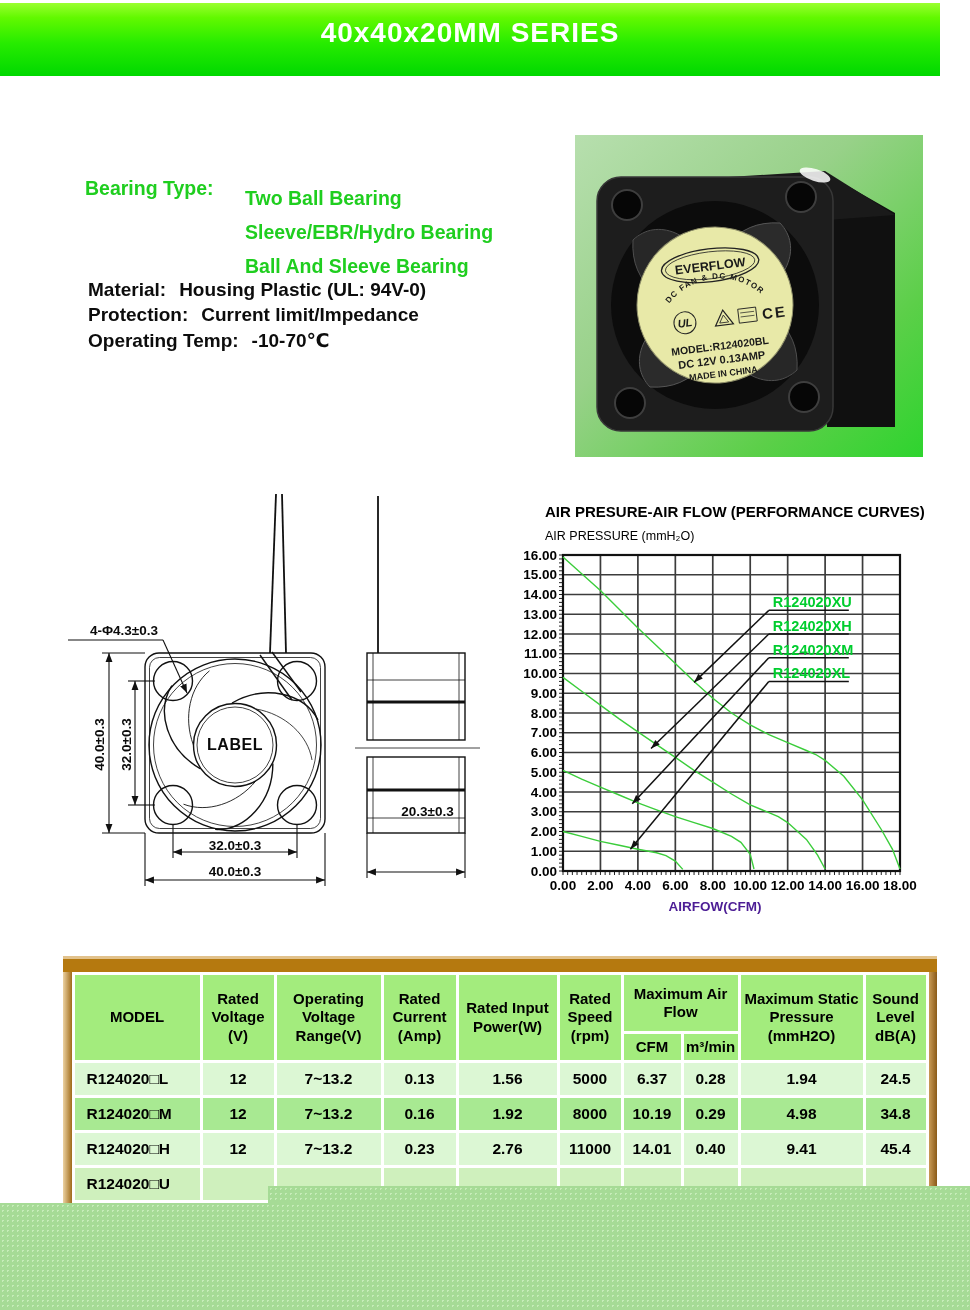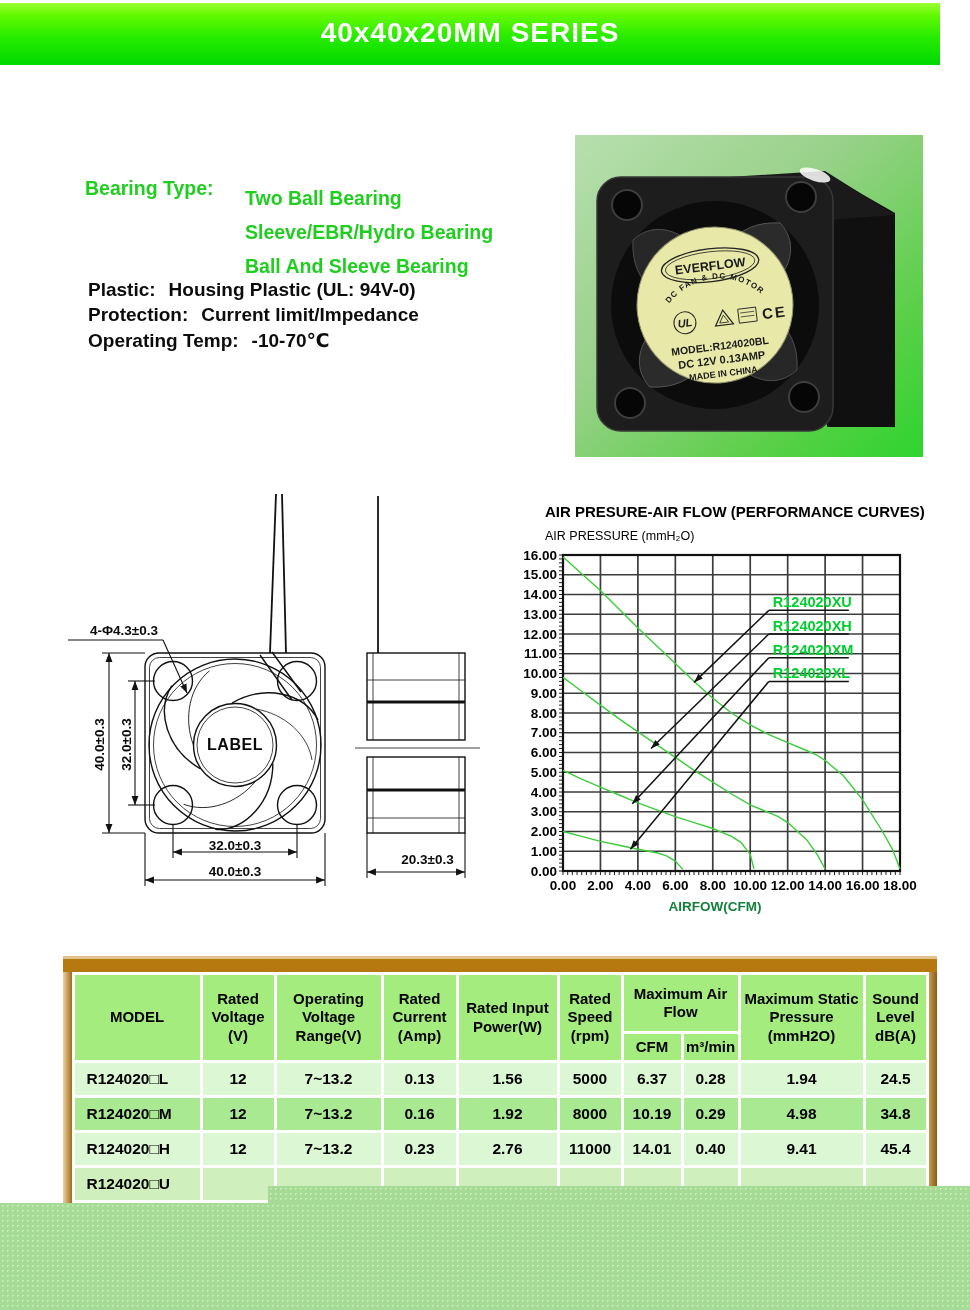--- a/index.html
+++ b/index.html
@@ -1,19 +1,19 @@
 <!DOCTYPE html>
 <html><head>
 <meta charset="utf-8">
 <style>
   html,body{margin:0;padding:0;background:#888;}
   .page{position:relative;width:970px;height:1310px;background:#fff;overflow:hidden;
         font-family:"Liberation Sans","DejaVu Sans",sans-serif;}
   
-  .banner{position:absolute;left:0;top:3px;width:940px;height:62px;
+  .banner{position:absolute;left:0;top:3px;width:940px;height:73px;
           background:linear-gradient(180deg,#9bff2f 0%,#62f900 20%,#27ec00 55%,#00d800 100%);}
   .banner-title{width:100%;text-align:center;padding-top:14px;
                 font-size:28px;font-weight:bold;color:#fff;letter-spacing:1px;}
   
   .bearing{position:absolute;left:85px;top:177px;display:flex;
            font-size:19.5px;font-weight:bold;color:#1fce1f;}
   .b-label{width:160px;}
   .b-lines div{line-height:26px;margin-top:8px;}
   .specs{position:absolute;left:88px;top:279px;font-size:19px;font-weight:bold;color:#0c0c0c;}
   .spec-line{height:25px;white-space:nowrap;}
@@ -27,21 +27,21 @@
   .drawing .ln{stroke:#111;stroke-width:1.4;fill:none;}
   .drawing .thin{stroke:#111;stroke-width:0.8;fill:none;}
   .drawing .dim{stroke:#111;stroke-width:1.1;fill:none;}
   .dimtext{position:absolute;font-size:13.5px;font-weight:bold;color:#0a0a0a;text-align:center;}
   .rot{transform:rotate(-90deg);}
   
   .chart{position:absolute;left:520px;top:497px;width:450px;height:428px;}
   .chart-title{position:absolute;left:25px;top:6px;font-size:15px;font-weight:bold;color:#000;}
   .chart-sub{position:absolute;left:25px;top:32px;font-size:12.5px;font-weight:normal;color:#000;}
   .chart-xlabel{position:absolute;left:45px;top:402px;width:300px;text-align:center;
-                font-size:13.5px;font-weight:bold;color:#15803d;}
+                font-size:13.5px;font-weight:bold;color:#4c1d95;}
   #chart-svg{position:absolute;left:0;top:0;}
   #chart-svg .grid{stroke:#3c3c3c;stroke-width:1.7;}
   #chart-svg .tick{stroke:#222;stroke-width:1;}
   #chart-svg .frame{fill:none;stroke:#111;stroke-width:2.2;}
   #chart-svg .curve{fill:none;stroke:#3bcd3b;stroke-width:1.4;}
   #chart-svg .ann-line{stroke:#111;stroke-width:1.5;}
   #chart-svg .ann-text{fill:#00cd2e;font:bold 14.5px "Liberation Sans","DejaVu Sans",sans-serif;}
   #chart-svg .ytick{fill:#000;font:bold 13.5px "Liberation Sans","DejaVu Sans",sans-serif;text-anchor:end;}
   #chart-svg .xtick{fill:#000;font:bold 13.5px "Liberation Sans","DejaVu Sans",sans-serif;text-anchor:middle;}
   
@@ -82,21 +82,21 @@
     <span class="b-label">Bearing Type:</span>
     <div class="b-lines">
       <div>Two Ball Bearing</div>
       <div>Sleeve/EBR/Hydro Bearing</div>
       <div>Ball And Sleeve Bearing</div>
     </div>
   </div>
 
   <div class="specs">
     <div class="spec-line">
-      <span>Plastic:</span><span class="val">Housing Plastic (UL: 94V-0)</span>
+      <span>Material:</span><span class="val">Housing Plastic (UL: 94V-0)</span>
     </div>
     <div class="spec-line">
       <span>Protection:</span><span class="val">Current limit/Impedance</span>
     </div>
     <div class="spec-line">
       <span>Operating Temp:</span><span class="val">-10-70℃</span>
     </div>
   </div>
 
   <svg class="photo" width="348" height="322" viewBox="0 0 348 322">
@@ -230,21 +230,21 @@
       <line class="dim" x1="405" y1="345" x2="405" y2="390"></line>
       <line class="dim" x1="307" y1="384" x2="405" y2="384" marker-start="url(#ah)" marker-end="url(#ah)"></line>
     </g>
   </svg>
 
   <div class="dimtext" style="left:64px;top:623px;width:120px;">4-Φ4.3±0.3</div>
   <div class="dimtext rot" style="left:59px;top:737px;width:80px;">40.0±0.3</div>
   <div class="dimtext rot" style="left:86px;top:737px;width:80px;">32.0±0.3</div>
   <div class="dimtext" style="left:185px;top:838px;width:100px;">32.0±0.3</div>
   <div class="dimtext" style="left:185px;top:864px;width:100px;">40.0±0.3</div>
-  <div class="dimtext" style="left:366px;top:852px;width:123px;">20.3±0.3</div>
+  <div class="dimtext" style="left:366px;top:804px;width:123px;">20.3±0.3</div>
   <div class="dimtext" style="left:195px;top:736px;width:80px;font-size:16px;letter-spacing:0.5px;">LABEL</div>
 
   <div class="chart">
     <div class="chart-title">AIR PRESURE-AIR FLOW (PERFORMANCE CURVES)</div>
     <div class="chart-sub">AIR PRESSURE (mmH₂O)</div>
     <svg id="chart-svg" width="450" height="428">
         <line class="grid" x1="43" y1="374" x2="380" y2="374"></line>
         <line class="grid" x1="43" y1="354.25" x2="380" y2="354.25"></line>
         <line class="grid" x1="43" y1="334.5" x2="380" y2="334.5"></line>
         <line class="grid" x1="43" y1="314.75" x2="380" y2="314.75"></line>

